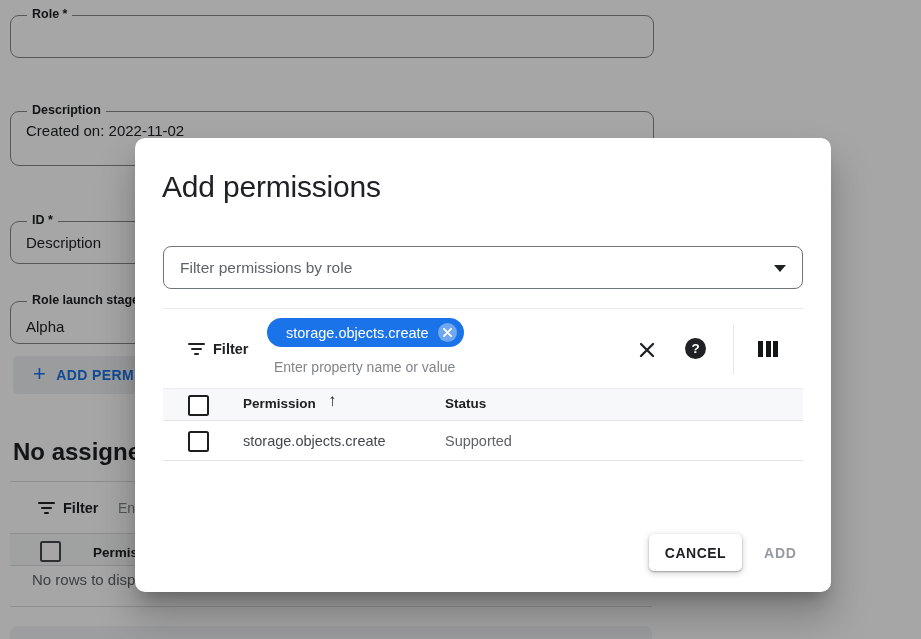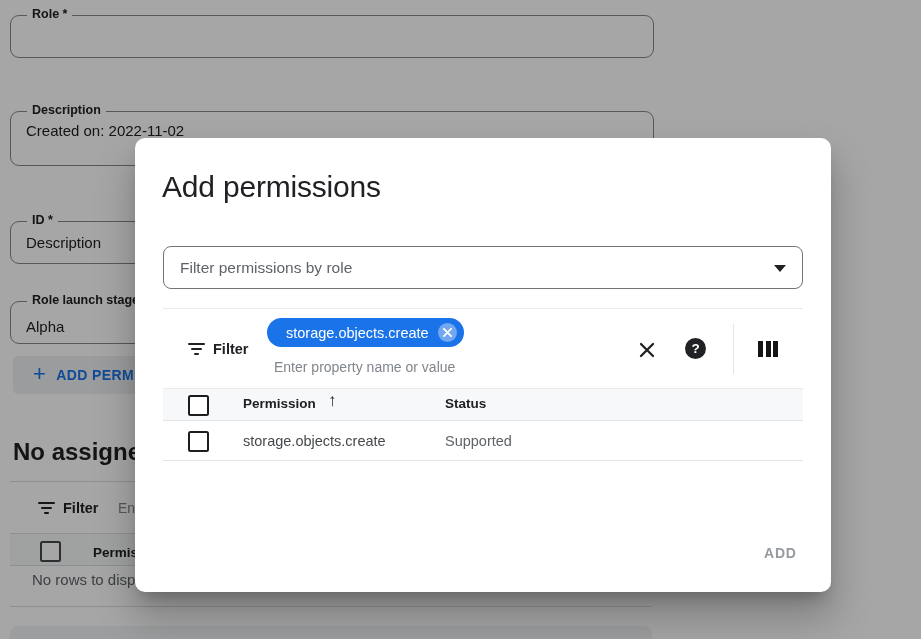--- a/index.html
+++ b/index.html
@@ -170,16 +170,17 @@
     <div class="cb" style="left:53px;top:257px;"></div>
     <div class="th" style="left:108px;top:258px;">Permission</div>
     <div class="sort-arrow">↑</div>
     <div class="th" style="left:310px;top:258px;">Status</div>
 
     <div class="cb" style="left:53px;top:293px;"></div>
     <div class="td" style="left:108px;top:295px;color:#45484b;">storage.objects.create</div>
     <div class="td" style="left:310px;top:295px;color:#5f6368;">Supported</div>
     <div class="m-row-hr"></div>
 
+    <div class="btn-cancel">CANCEL</div>
     <div class="btn-add">ADD</div>
   </div>
 
 </div>
 
 </body></html>

